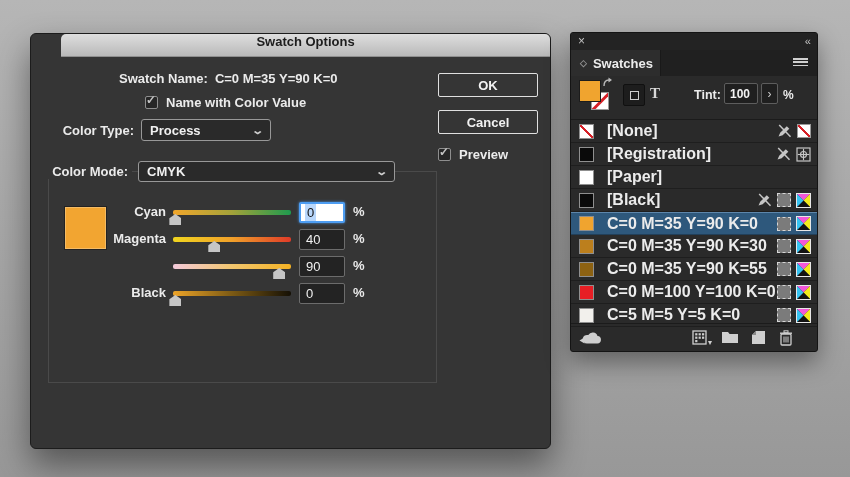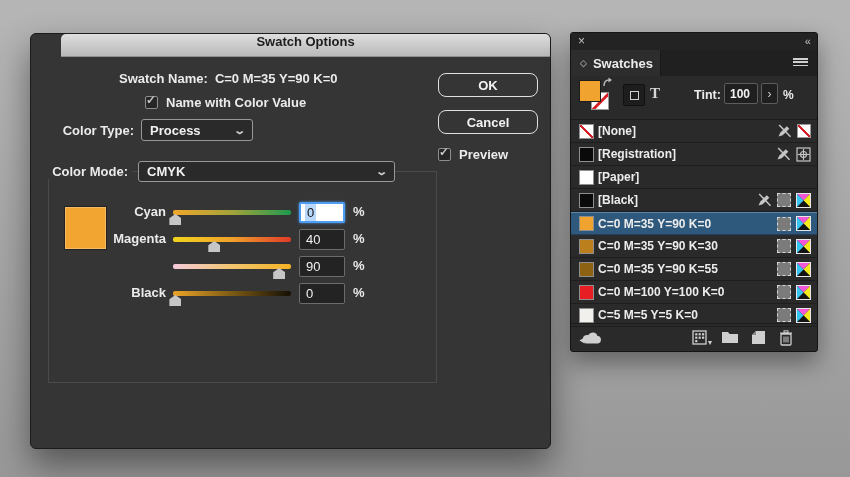--- a/index.html
+++ b/index.html
@@ -18,21 +18,21 @@
   .swname-row{position:absolute;left:88px;top:37px;display:flex;gap:7px;font-weight:700;text-align:center;}
   .chk{width:13px;height:13px;background:#262626;border:1px solid #8e8e8e;border-radius:2px;
     position:relative;box-sizing:border-box;flex:none;}
   .chk .tick{position:absolute;left:0px;top:-4px;color:#c3c3c3;font-size:12px;font-weight:700;}
   .namechk-row{position:absolute;left:114px;top:61px;display:flex;gap:8px;align-items:center;font-weight:700;}
   .ctype-label{position:absolute;left:0;top:89px;width:103px;text-align:right;font-weight:700;}
   .dd{position:absolute;background:#2a2a2a;border:1px solid #989898;border-radius:3px;
     box-sizing:border-box;display:flex;align-items:center;padding:0 8px;height:22px;
     font-weight:700;color:#f0f0f0;}
   .dd .chev{margin-left:auto;color:#cfcfcf;font-size:11px;transform:scaleX(1.4);}
-  .dd-type{left:110px;top:85px;width:112px;}
+  .dd-type{left:110px;top:85px;width:130px;}
   .dd-mode{left:107px;top:127px;width:257px;height:21px;}
   .cmode-label{position:absolute;left:0;top:130px;width:101px;text-align:right;font-weight:700;z-index:2;}
   .cmode-label span{background:#353535;padding:0 4px 0 6px;}
   .groupbox{position:absolute;left:17px;top:137px;width:389px;height:212px;
     border:1px solid #4a4a4a;box-sizing:border-box;}
   .preview-swatch{position:absolute;left:33px;top:172px;width:41px;height:42px;
     border:1px solid #222;box-shadow:inset 0 0 0 1px rgba(255,255,255,.25);}
   .srow{position:absolute;left:0;height:27px;width:400px;}
   .srow .slabel{position:absolute;left:0;top:4px;width:135px;text-align:right;font-weight:700;}
   .trackwrap{position:absolute;left:142px;top:0;width:118px;height:27px;}
@@ -44,21 +44,21 @@
   .thumb{position:absolute;top:14px;width:12px;height:11px;background:#c6c6c6;
     clip-path:polygon(50% 0,100% 38%,100% 100%,0 100%,0 38%);transform:translateX(-50%);}
   .vfield{position:absolute;left:268px;top:2px;width:46px;height:21px;background:#232323;
     border:1px solid #6c6c6c;border-radius:2px;box-sizing:border-box;
     display:flex;align-items:center;padding-left:6px;color:#f0f0f0;}
   .vfield.focused{background:#ffffff;border:2px solid #4d9df2;color:#111;
     box-shadow:0 0 3px rgba(77,157,242,.9);padding-left:4px;}
   .vfield.focused .selhl{background:#b9d7fb;padding:1px 2px;}
   .punit{position:absolute;left:322px;top:4px;font-weight:700;}
   .btn{position:absolute;left:407px;width:100px;height:24px;border:1.5px solid #e0e0e0;
-    border-radius:8px;background:transparent;color:#f2f2f2;font-weight:700;font-size:13px;
+    border-radius:2px;background:transparent;color:#f2f2f2;font-weight:700;font-size:13px;
     display:flex;align-items:center;justify-content:center;box-sizing:border-box;font-family:inherit;}
   .preview-row{position:absolute;left:407px;top:113px;display:flex;gap:8px;align-items:center;font-weight:700;}
   
   .panel{position:absolute;left:570px;top:32px;width:248px;height:320px;background:#2a2a2a;
     border-radius:3px;border:1px solid #141414;box-sizing:border-box;
     box-shadow:0 10px 24px rgba(0,0,0,.4);color:#ececec;font-size:12px;}
   .p-strip{position:absolute;left:0;top:0;right:0;height:17px;background:#232323;
     border-radius:3px 3px 0 0;}
   .p-close{position:absolute;left:7px;top:1px;color:#c2c2c2;font-size:12px;line-height:14px;}
   .p-collapse{position:absolute;right:7px;top:1px;color:#c2c2c2;font-size:11px;letter-spacing:-1px;line-height:14px;}
@@ -87,21 +87,21 @@
     padding-left:5px;color:#f2f2f2;font-weight:700;}
   .tint-chev{position:absolute;left:190px;top:7px;width:17px;height:21px;background:#1f1f1f;
     border:1px solid #5d5d5d;border-radius:2px;box-sizing:border-box;display:flex;align-items:center;
     justify-content:center;color:#cfcfcf;font-size:12px;}
   .tint-unit{position:absolute;left:212px;top:12px;font-weight:700;}
   .p-list{position:absolute;left:0;top:86px;right:0;height:207px;border-top:1px solid #1b1b1b;}
   .p-row{position:absolute;left:0;right:0;height:23px;border-bottom:1px solid rgba(0,0,0,.28);
     display:flex;align-items:center;box-sizing:border-box;}
   .chip{width:15px;height:15px;margin-left:8px;border:1px solid #8f8f8f;box-sizing:border-box;flex:none;}
   .chip-none{background:linear-gradient(to top right,#fff 43%,#d62027 43%,#d62027 57%,#fff 57%);}
-  .p-row .rname{margin-left:4px;font-weight:700;font-size:12px;white-space:nowrap;}
+  .p-row .rname{margin-left:13px;font-weight:700;font-size:16px;white-space:nowrap;}
   .ricons{margin-left:auto;margin-right:6px;display:flex;gap:5px;align-items:center;}
   .proc-sq{width:14px;height:14px;background:#7b7b7b;border:1px dashed #d6d6d6;box-sizing:border-box;}
   .cmyk-sq{width:15px;height:15px;border:1px solid #e8e8e8;box-sizing:border-box;flex:none;}
   .p-bottom{position:absolute;left:0;bottom:0;right:0;height:27px;border-top:1px solid #1b1b1b;}
   .p-bottom svg{position:absolute;top:6px;}
   .caret-dn{position:absolute;color:#cfcfcf;font-size:8px;}
 </style>
 </head>
 <body>
 

